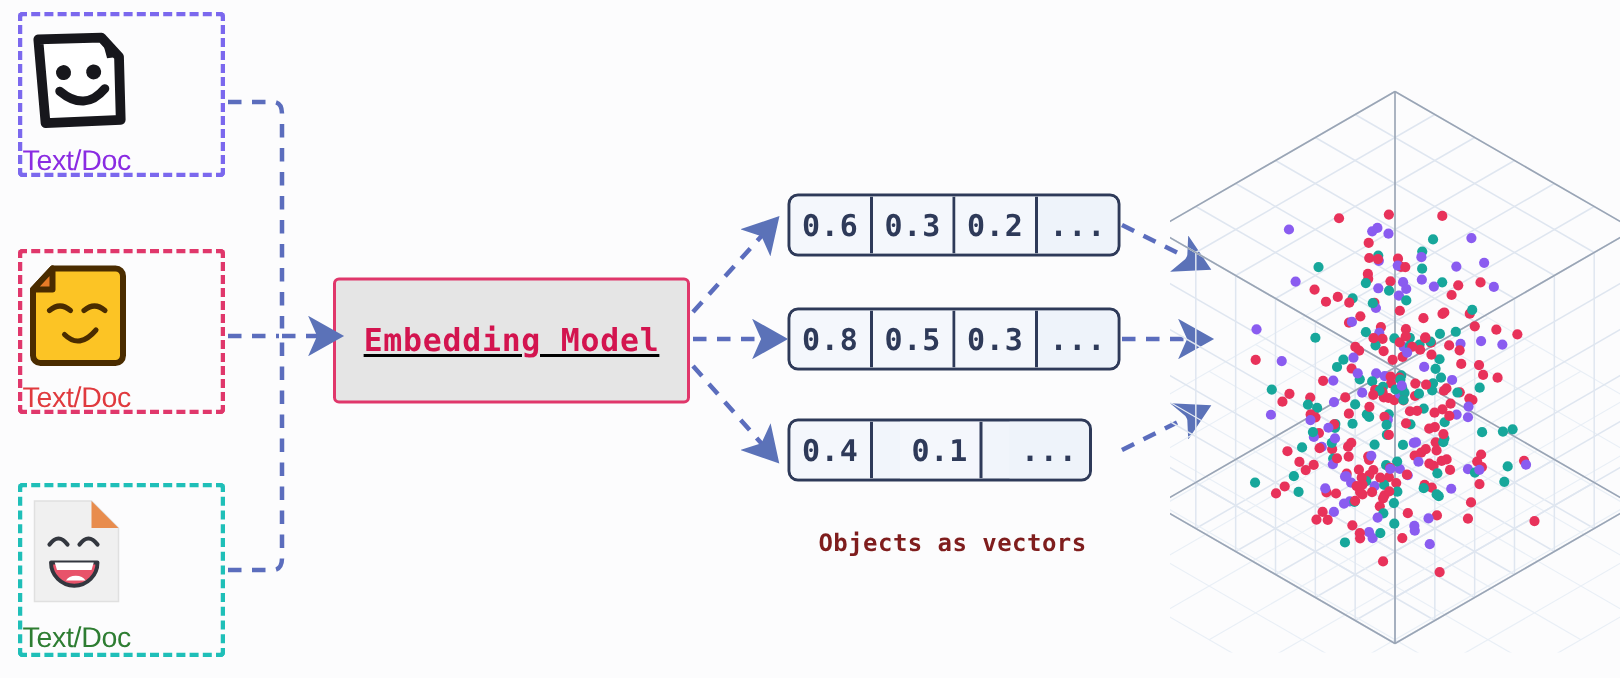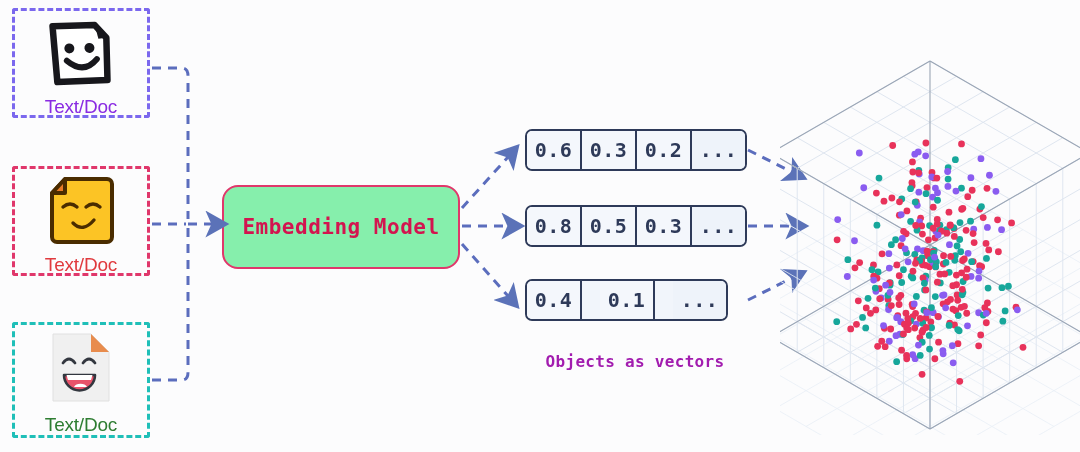--- a/index.html
+++ b/index.html
@@ -14,41 +14,40 @@
 
   
   .src-box{
     position:absolute;
     box-sizing:border-box;
     border-style:dashed;
     border-width:3px;
     border-radius:3px;
     display:flex;
     flex-direction:column;
-    align-items:center;
     justify-content:flex-start;
     background:transparent;
   }
   .src-label{
     font-size:19px;
     line-height:20px;
     letter-spacing:-0.2px;
     white-space:nowrap;
   }
   .doc-icon{position:relative;}
 
   
   #embed-box{
     position:absolute;
     left:222px;top:185px;width:238px;height:84px;
     box-sizing:border-box;
-    background:#86efac;
+    background:#e5e5e5;
     border:2.5px solid #e0376b;
-    border-radius:16px;
-    display:flex;align-items:center;justify-content:center;
+    border-radius:4px;
+    display:flex;align-items:center;justify-content:center;text-decoration:underline;
   }
   #embed-label{
     font-family:"DejaVu Sans Mono","Liberation Mono",monospace;
     font-size:21px;
     font-weight:700;
     color:#d3144f;
     letter-spacing:0.5px;
     white-space:nowrap;
   }
 
@@ -75,21 +74,21 @@
     letter-spacing:0.5px;
   }
   .vcell:last-child{border-right:none;background:#eef3fa;}
   #vec-caption{
     position:absolute;
     left:490px;top:352px;width:290px;
     text-align:center;
     font-family:"DejaVu Sans Mono","Liberation Mono",monospace;
     font-size:16px;
     font-weight:700;
-    color:#a21caf;
+    color:#7f1d1d;
     letter-spacing:0.3px;
   }
 
   
   svg.overlay{position:absolute;left:0;top:0;width:1080px;height:452px;pointer-events:none;}
   #cube-svg{position:absolute;left:780px;top:35px;width:300px;height:400px;}
 </style>
 </head>
 <body>
 

